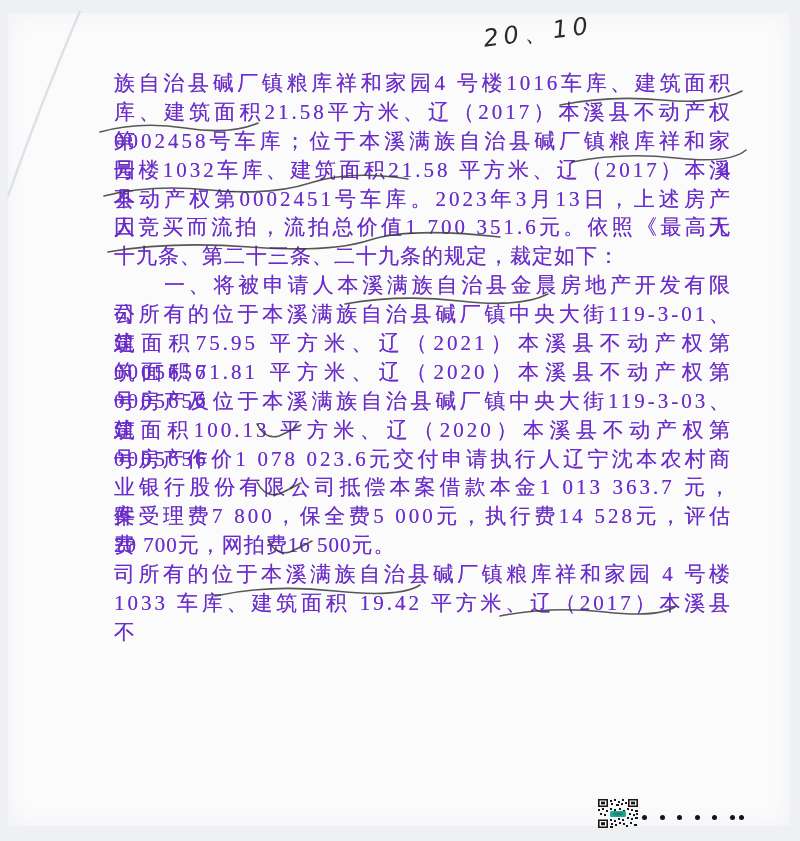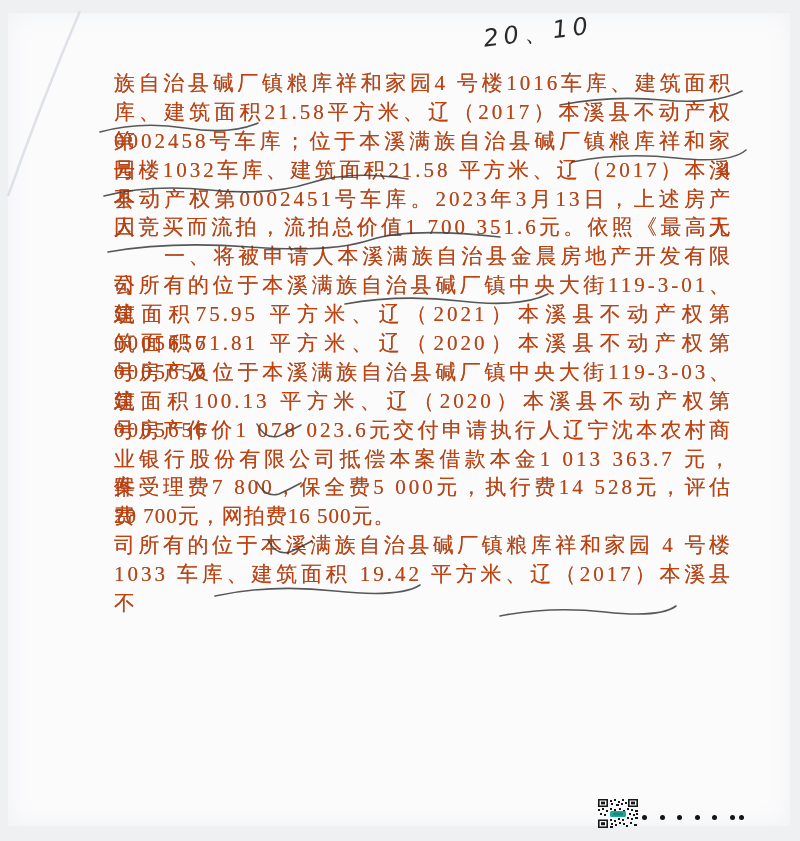--- a/index.html
+++ b/index.html
@@ -17,21 +17,21 @@
   .handwriting{
     position:absolute;left:483px;top:16px;
     font-family:"DejaVu Sans",sans-serif;
     font-style:italic;font-weight:500;
     font-size:24px;color:#2a2a2a;letter-spacing:5px;
     transform:rotate(-7deg);
     white-space:nowrap;
   }
   .text-block{
     position:absolute;left:114px;top:69px;width:619px;
-    color:#c2410c;
+    color:#6d28d9;
   }
   .line{
     height:28.9px;line-height:28.9px;font-size:21px;
     letter-spacing:3px;
     text-align:justify;text-align-last:justify;
     text-justify:inter-ideograph;
     white-space:normal;overflow:visible;
     text-shadow:0 0 .4px rgba(20,20,20,.45);
   }
   .line.nofill{text-align-last:left;letter-spacing:1px;}
@@ -58,20 +58,21 @@
 
   <div class="handwriting">20、10</div>
 
   <div class="text-block" id="doc-lines">
       <div class="line">族自治县碱厂镇粮库祥和家园4 号楼1016车库、建筑面积</div>
       <div class="line">库、建筑面积21.58平方米、辽（2017）本溪县不动产权第</div>
       <div class="line">0002458号车库；位于本溪满族自治县碱厂镇粮库祥和家园4</div>
       <div class="line">号楼1032车库、建筑面积21.58 平方米、辽（2017）本溪县</div>
       <div class="line">不动产权第0002451号车库。2023年3月13日，上述房产因无</div>
       <div class="line">人竞买而流拍，流拍总价值1 700 351.6元。依照《最高人</div>
+      <div class="line nofill">十九条、第二十三条、二十九条的规定，裁定如下：</div>
       <div class="line indent">一、将被申请人本溪满族自治县金晨房地产开发有限公</div>
       <div class="line">司所有的位于本溪满族自治县碱厂镇中央大街119-3-01、建</div>
       <div class="line">筑面积75.95 平方米、辽（2021）本溪县不动产权第0005656</div>
       <div class="line">筑面积71.81 平方米、辽（2020）本溪县不动产权第0005656</div>
       <div class="line">号房产及位于本溪满族自治县碱厂镇中央大街119-3-03、建</div>
       <div class="line">筑面积100.13 平方米、辽（2020）本溪县不动产权第0005656</div>
       <div class="line">号房产作价1 078 023.6元交付申请执行人辽宁沈本农村商</div>
       <div class="line">业银行股份有限公司抵偿本案借款本金1 013 363.7 元，案</div>
       <div class="line">件受理费7 800，保全费5 000元，执行费14 528元，评估费</div>
       <div class="line nofill">20 700元，网拍费16 500元。</div>

